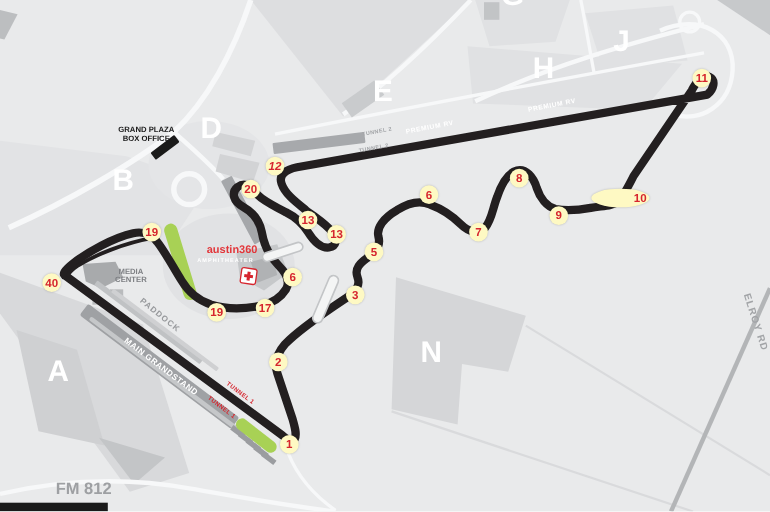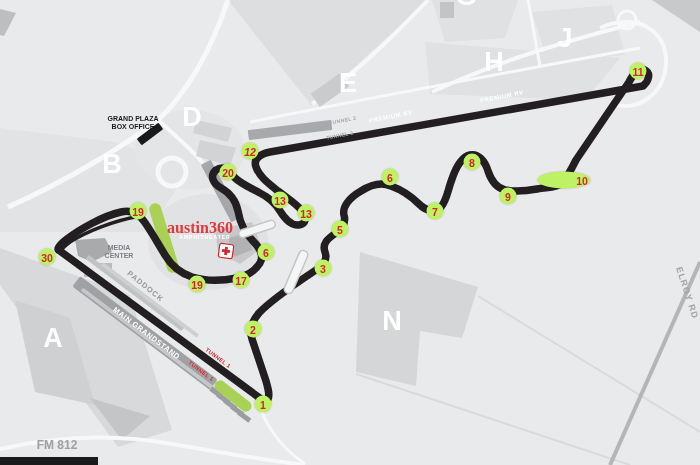--- a/index.html
+++ b/index.html
@@ -6,38 +6,38 @@
     --bg:#e9eaeb; --track:#231f20; --red:#d6252e; --austin-red:#e2373b;
     --grass:#a8d155; --white:#ffffff; --graylbl:#96989b; --roadgray:#b3b5b7;
   }
   html,body{margin:0;padding:0;background:#fff;}
   .map{position:relative;width:700px;height:465px;overflow:hidden;background:var(--bg);
        font-family:"Liberation Sans","DejaVu Sans",sans-serif;}
   .map svg{position:absolute;left:0;top:0;}
   .lbl{position:absolute;transform:translate(-50%,-50%);white-space:nowrap;font-weight:bold;line-height:1.18;}
   .two{text-align:center;}
   .area{position:absolute;transform:translate(-50%,-50%);color:#fff;font-size:27px;font-weight:bold;}
-  .turn{position:absolute;width:17px;height:17px;border-radius:50%;background:#bef264;color:var(--red);
+  .turn{position:absolute;width:17px;height:17px;border-radius:50%;background:#fef9c3;color:var(--red);
         font-size:10.5px;font-weight:bold;display:flex;align-items:center;justify-content:center;
         transform:translate(-50%,-50%);box-shadow:0 0 2px rgba(0,0,0,.22);}
   .grand-plaza{left:133px;top:123px;color:#1a1a1a;font-size:7px;}
   .media-center{left:119px;top:252px;color:#7d7f83;font-size:7px;}
   .paddock{left:145px;top:287px;color:#97999c;font-size:7.5px;letter-spacing:1px;
            transform:translate(-50%,-50%) rotate(39deg);}
   .main-grandstand{left:146px;top:334px;color:#fff;font-size:7.5px;letter-spacing:.5px;
            transform:translate(-50%,-50%) rotate(37deg);}
   .premium-rv{color:#fff;font-size:6px;letter-spacing:.6px;transform:translate(-50%,-50%) rotate(-11deg);}
   .prv1{left:502px;top:97px;} .prv2{left:391px;top:117px;}
   .tunnel2{color:#a4a6a9;font-size:5px;letter-spacing:.4px;transform:translate(-50%,-50%) rotate(-11deg);}
   .t2a{left:343px;top:121px;} .t2b{left:340px;top:136px;}
   .tunnel1{color:var(--red);font-size:5.5px;letter-spacing:.4px;transform:translate(-50%,-50%) rotate(37deg);}
   .t1a{left:218px;top:358px;} .t1b{left:201px;top:371px;}
-  .austin360{left:200px;top:228px;color:var(--austin-red);font-size:16px;font-family:Liberation Serif, serif;}
+  .austin360{left:211px;top:228px;color:var(--austin-red);font-size:10px;}
   .amphitheater{left:205px;top:238px;color:#fff;font-size:5px;letter-spacing:1px;}
-  .fm812{left:57px;top:445px;color:#9ea0a3;font-size:12px;}
+  .fm812{left:76px;top:445px;color:#9ea0a3;font-size:15px;}
   .elroy{left:687px;top:293px;color:#a2a4a7;font-size:9px;letter-spacing:1px;
          transform:translate(-50%,-50%) rotate(72deg);}
 </style>
 </head>
 <body>
 
 <div class="map">
 
   <svg width="700" height="465" viewBox="0 0 700 465">
 
@@ -181,15 +181,15 @@
       <div class="turn" style="left: 564px; top: 180px; padding-left: 36px;">10</div>
       <div class="turn" style="left: 638px; top: 71px;">11</div>
       <div class="turn" style="left: 250px; top: 151px; font-style: italic;">12</div>
       <div class="turn" style="left: 306px; top: 213px;">13</div>
       <div class="turn" style="left: 280px; top: 200px;">13</div>
       <div class="turn" style="left: 228px; top: 172px;">20</div>
       <div class="turn" style="left: 266px; top: 252px;">6</div>
       <div class="turn" style="left: 241px; top: 280px; text-align: center;">17</div>
       <div class="turn" style="left: 197px; top: 284px;">19</div>
       <div class="turn" style="left: 138px; top: 211px; text-align: right;">19</div>
-      <div class="turn" style="left: 47px; top: 257px;">30</div>
+      <div class="turn" style="left: 47px; top: 257px;">40</div>
     </div>
 </div>
 
 </body></html>

